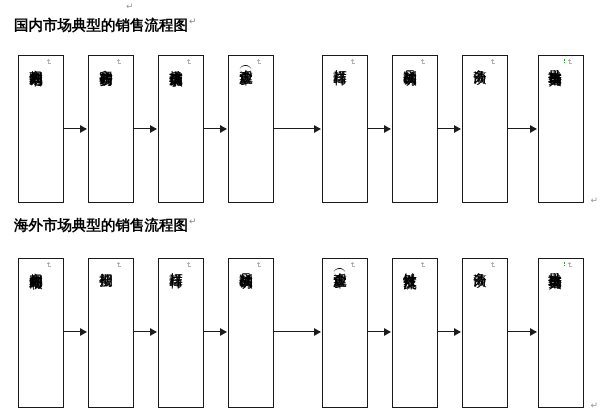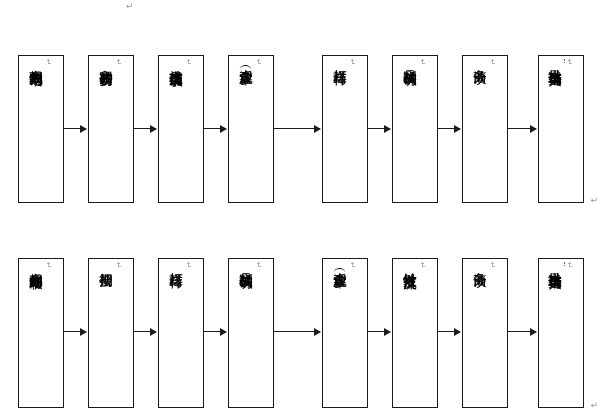--- a/index.html
+++ b/index.html
@@ -131,20 +131,23 @@
   #flow-row-1 .row-end-mark { top: 140px; }
   #flow-row-2 .row-end-mark { top: 142px; }
 </style>
 </head>
 <body>
 
 <div class="page">
 
   <span class="top-mark">↵</span>
 
+  <div class="heading" id="heading-1">
+    <span>国内市场典型的销售流程图</span><span class="para-mark">↵</span>
+  </div>
 
   <div class="flow-row" id="flow-row-1">
 
     <div class="flow-box" style="left:18px">
       <div class="box-text">
         <span class="vtext">客户规划与电话预约</span>
           <span class="vmark">↵</span>
       </div>
     </div>
     <div class="flow-box" style="left:88px">
@@ -193,20 +196,23 @@
     <div class="arrow" style="left:64px;  width:22px"></div>
     <div class="arrow" style="left:134px; width:22px"></div>
     <div class="arrow" style="left:204px; width:22px"></div>
     <div class="arrow" style="left:274px; width:46px"></div>
     <div class="arrow" style="left:368px; width:22px"></div>
     <div class="arrow" style="left:438px; width:22px"></div>
     <div class="arrow" style="left:508px; width:28px"></div>
     <span class="row-end-mark">↵</span>
   </div>
 
+  <div class="heading" id="heading-2">
+    <span>海外市场典型的销售流程图</span><span class="para-mark">↵</span>
+  </div>
 
   <div class="flow-row" id="flow-row-2">
     <div class="flow-box" style="left:18px">
       <div class="box-text">
         <span class="vtext">客户规划与邮件联络</span>
           <span class="vmark">↵</span>
       </div>
     </div>
     <div class="flow-box" style="left:88px">
       <div class="box-text">

